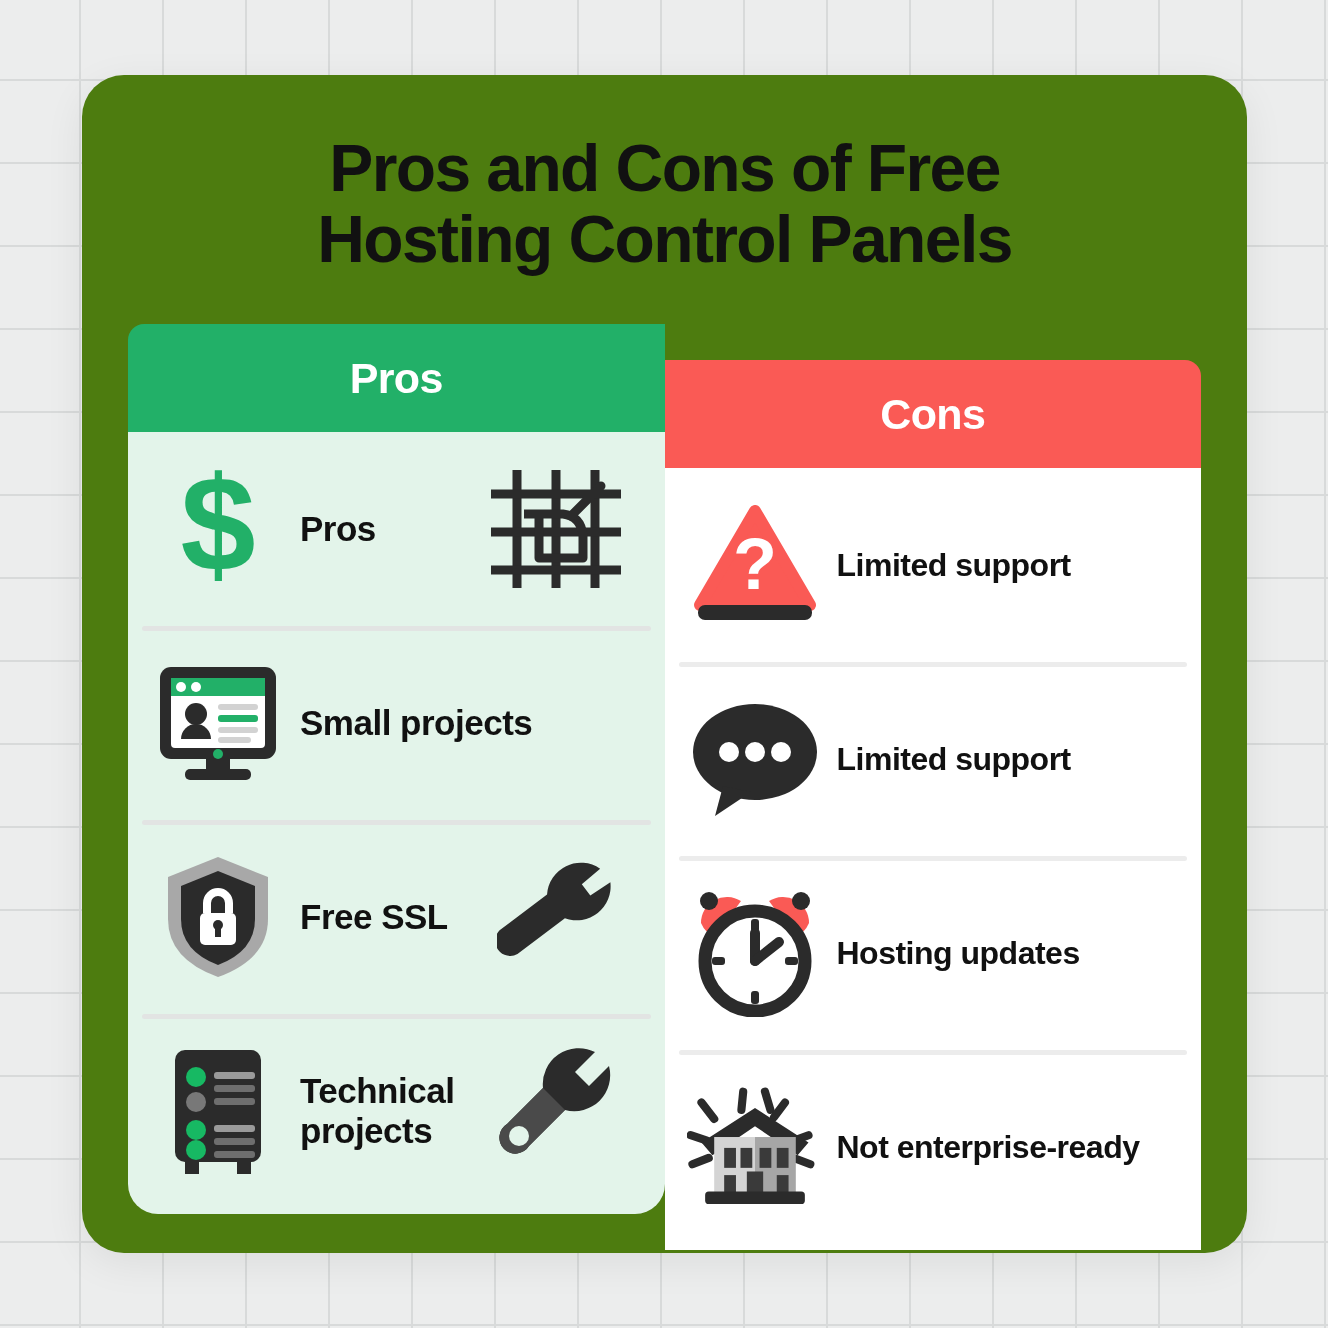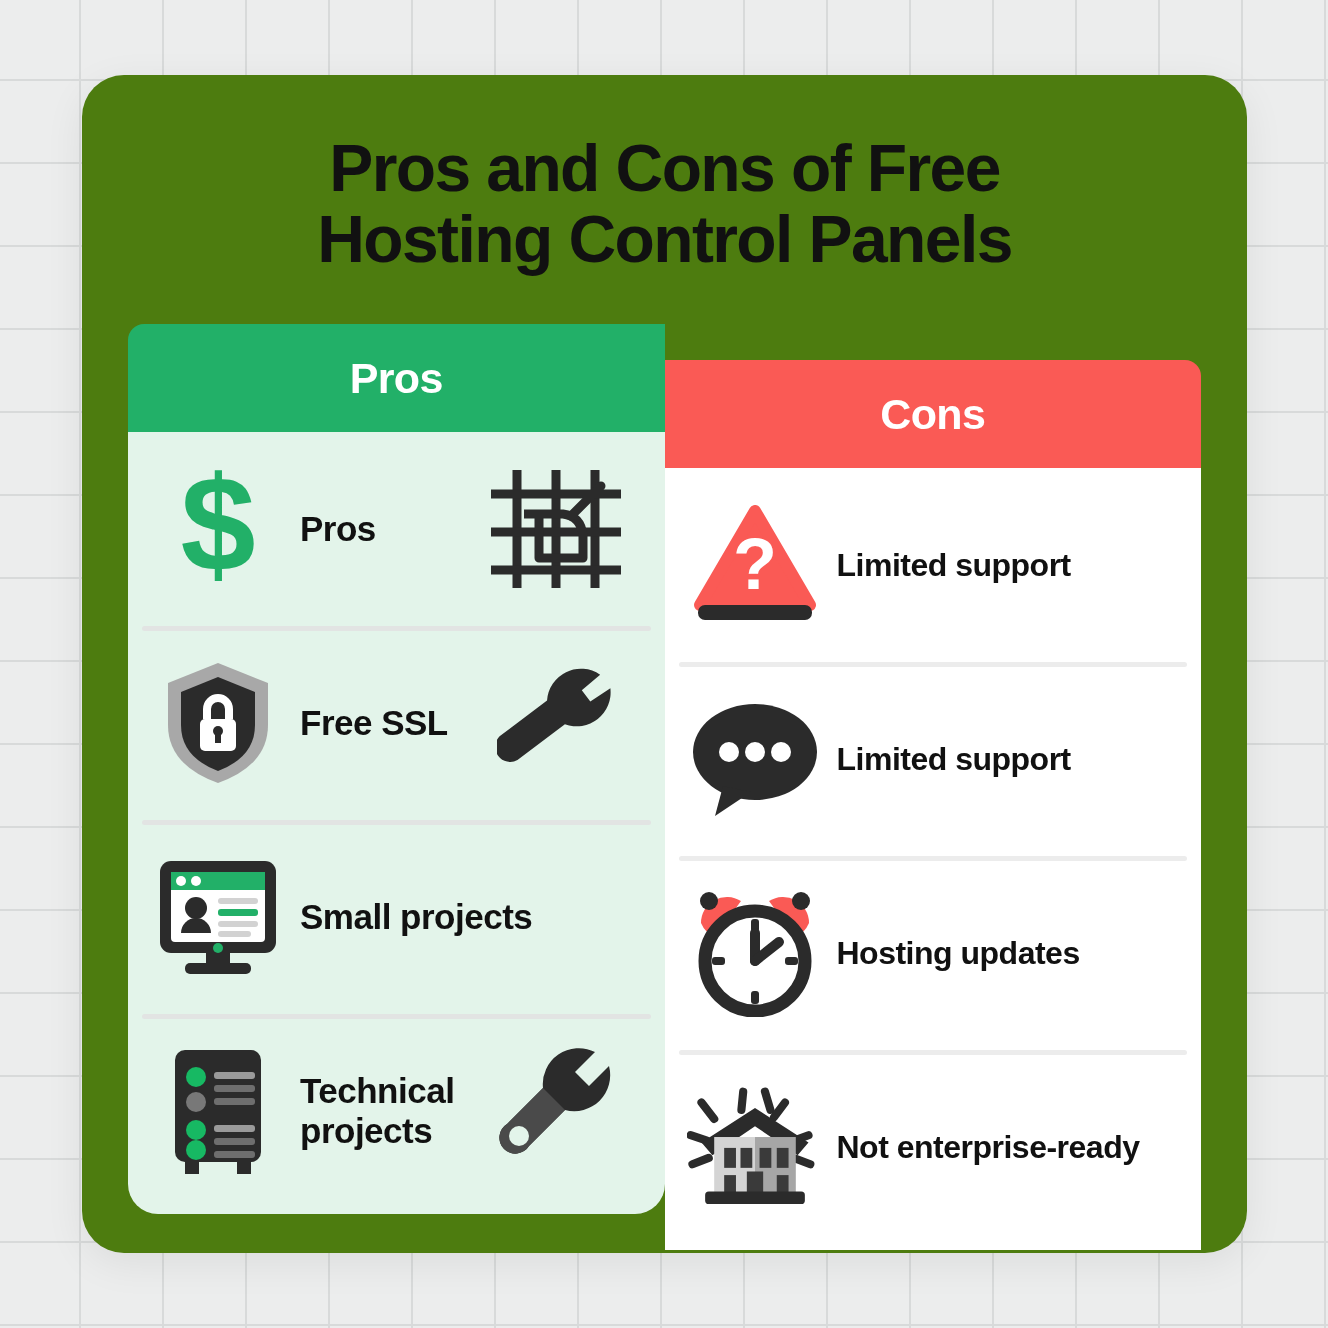--- a/index.html
+++ b/index.html
@@ -162,40 +162,20 @@
               <g stroke="#2b2b2b" stroke-width="9" fill="none" stroke-linecap="square">
                 <line x1="26" y1="4" x2="26" y2="114"></line>
                 <line x1="65" y1="4" x2="65" y2="114"></line>
                 <line x1="104" y1="4" x2="104" y2="114"></line>
                 <line x1="4" y1="24" x2="126" y2="24"></line>
                 <line x1="4" y1="62" x2="126" y2="62"></line>
                 <line x1="4" y1="100" x2="126" y2="100"></line>
               </g>
               <path d="M33 44 L72 44 Q90 46 92 66 L92 88 L48 88 L48 44" stroke="#2b2b2b" stroke-width="9" fill="none" stroke-linejoin="round"></path>
               <line x1="80" y1="46" x2="110" y2="16" stroke="#2b2b2b" stroke-width="9" stroke-linecap="round"></line>
-            </svg>
-          </div>
-        </div>
-
-        <div class="row">
-          <div class="icon-slot">
-            <svg width="112" height="128" viewBox="0 0 112 128" aria-hidden="true">
-              <path d="M56 4 L106 24 V66 Q106 106 56 124 Q6 106 6 66 V24 Z" fill="#a8a8a8"></path>
-              <path d="M56 18 L93 33 V66 Q93 98 56 112 Q19 98 19 66 V33 Z" fill="#2b2b2b"></path>
-              <rect x="38" y="60" width="36" height="32" rx="5" fill="#ffffff"></rect>
-              <path d="M45 60 V50 a11 11 0 0 1 22 0 V60" stroke="#ffffff" stroke-width="8" fill="none"></path>
-              <circle cx="56" cy="72" r="5" fill="#2b2b2b"></circle>
-              <rect x="53" y="72" width="6" height="12" fill="#2b2b2b"></rect>
-            </svg>
-          </div>
-          <div class="row-label">Free SSL</div>
-          <div class="icon-extra">
-            <svg width="118" height="120" viewBox="0 0 118 120" aria-hidden="true">
-              <path d="M96 6 L80 24 l10 10 L108 18 a34 34 0 0 1 -40 42 L26 102
-                       a15 15 0 0 1 -21 -21 L47 39 A34 34 0 0 1 96 6 Z" fill="#2b2b2b" transform="rotate(8 59 60)"></path>
             </svg>
           </div>
         </div>
 
         <div class="row">
           <div class="icon-slot">
             <svg width="128" height="120" viewBox="0 0 128 120" aria-hidden="true">
               <rect x="6" y="4" width="116" height="92" rx="11" fill="#2b2b2b"></rect>
               <rect x="17" y="15" width="94" height="70" rx="4" fill="#ffffff"></rect>
               <rect x="17" y="15" width="94" height="18" fill="#22b068"></rect>
@@ -206,20 +186,40 @@
               <rect x="64" y="41" width="40" height="6" rx="3" fill="#d2d2d2"></rect>
               <rect x="64" y="52" width="40" height="7" rx="3" fill="#22b068"></rect>
               <rect x="64" y="64" width="40" height="6" rx="3" fill="#d2d2d2"></rect>
               <rect x="64" y="74" width="33" height="6" rx="3" fill="#d2d2d2"></rect>
               <circle cx="64" cy="91" r="5" fill="#22b068"></circle>
               <rect x="52" y="96" width="24" height="12" fill="#2b2b2b"></rect>
               <rect x="31" y="106" width="66" height="11" rx="5" fill="#2b2b2b"></rect>
             </svg>
           </div>
           <div class="row-label">Small projects</div>
+        </div>
+
+        <div class="row">
+          <div class="icon-slot">
+            <svg width="112" height="128" viewBox="0 0 112 128" aria-hidden="true">
+              <path d="M56 4 L106 24 V66 Q106 106 56 124 Q6 106 6 66 V24 Z" fill="#a8a8a8"></path>
+              <path d="M56 18 L93 33 V66 Q93 98 56 112 Q19 98 19 66 V33 Z" fill="#2b2b2b"></path>
+              <rect x="38" y="60" width="36" height="32" rx="5" fill="#ffffff"></rect>
+              <path d="M45 60 V50 a11 11 0 0 1 22 0 V60" stroke="#ffffff" stroke-width="8" fill="none"></path>
+              <circle cx="56" cy="72" r="5" fill="#2b2b2b"></circle>
+              <rect x="53" y="72" width="6" height="12" fill="#2b2b2b"></rect>
+            </svg>
+          </div>
+          <div class="row-label">Free SSL</div>
+          <div class="icon-extra">
+            <svg width="118" height="120" viewBox="0 0 118 120" aria-hidden="true">
+              <path d="M96 6 L80 24 l10 10 L108 18 a34 34 0 0 1 -40 42 L26 102
+                       a15 15 0 0 1 -21 -21 L47 39 A34 34 0 0 1 96 6 Z" fill="#2b2b2b" transform="rotate(8 59 60)"></path>
+            </svg>
+          </div>
         </div>
 
         <div class="row">
           <div class="icon-slot">
             <svg width="106" height="134" viewBox="0 0 106 134" aria-hidden="true">
               <rect x="10" y="6" width="86" height="112" rx="10" fill="#2b2b2b"></rect>
               <circle cx="31" cy="33" r="10" fill="#17b963"></circle>
               <circle cx="31" cy="58" r="10" fill="#787878"></circle>
               <circle cx="31" cy="86" r="10" fill="#17b963"></circle>
               <circle cx="31" cy="106" r="10" fill="#17b963"></circle>

